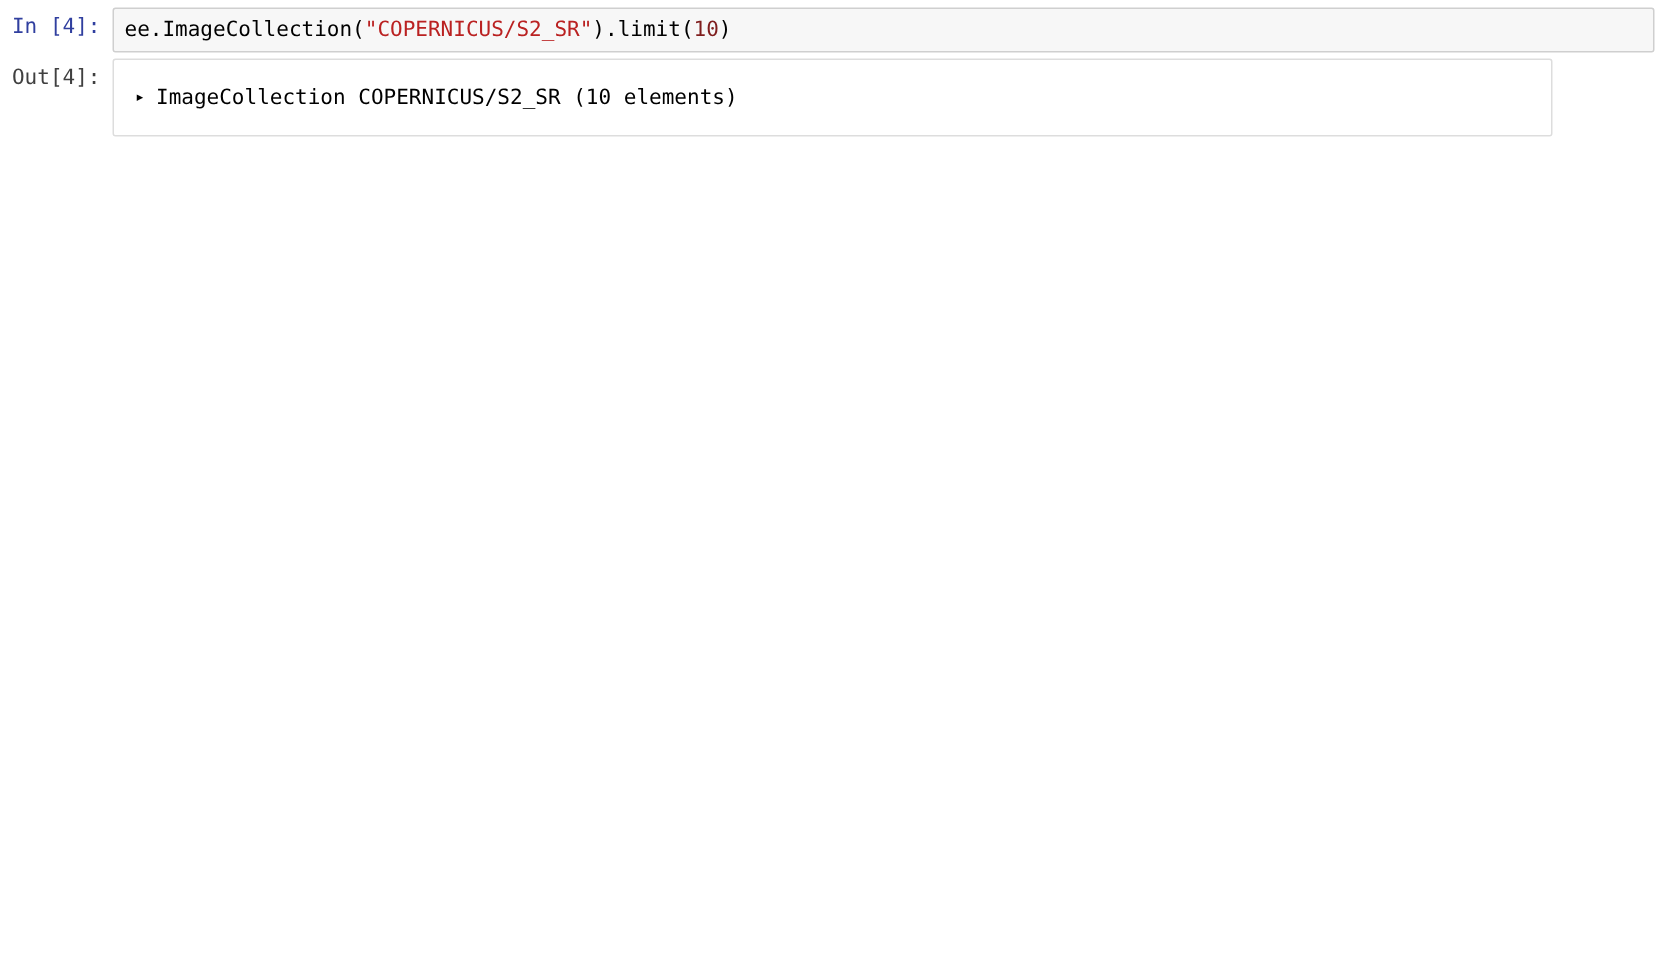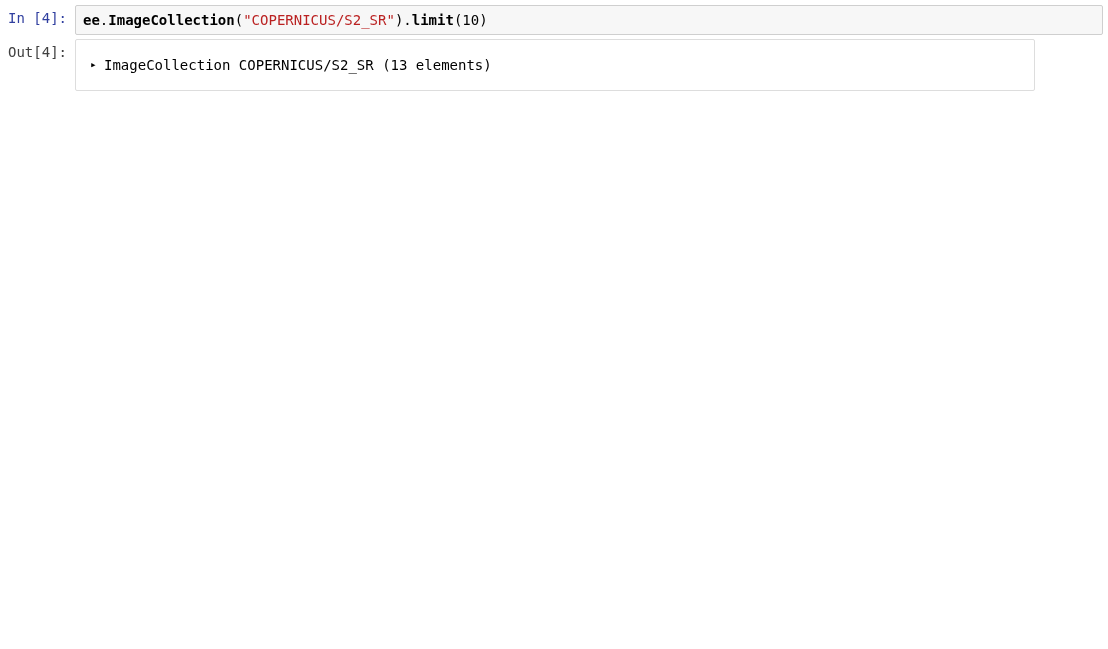--- a/index.html
+++ b/index.html
@@ -41,24 +41,24 @@
       border: 1px solid #cfcfcf;
       border-radius: 2px;
       background: #f7f7f7;
       padding: 5px 7px;
       font-family: "DejaVu Sans Mono", Menlo, Consolas, monospace;
       font-size: 14px;
       line-height: 1.3;
       white-space: pre;
       overflow-x: auto;
     }
-    .tok-name { color: #000; font-weight: bold; }
+    .tok-name { color: #000; }
     .tok-punct { color: #000; }
     .tok-string { color: #BA2121; }
-    .tok-number { color: #000000; }
+    .tok-number { color: #7f1d1d; }
     .output-area {
       display: inline-block;
       border: 1px solid #ddd;
       border-radius: 2px;
       background: #fff;
       font-family: "DejaVu Sans Mono", Menlo, Consolas, monospace;
       font-size: 14px;
       line-height: 1.3;
       padding: 16px 14px;
       min-width: 960px;
@@ -90,17 +90,17 @@
     <div class="input-area"><span class="tok-name">ee</span><span class="tok-punct">.</span><span class="tok-name">ImageCollection</span><span class="tok-punct">(</span><span class="tok-string">"COPERNICUS/S2_SR"</span><span class="tok-punct">)</span><span class="tok-punct">.</span><span class="tok-name">limit</span><span class="tok-punct">(</span><span class="tok-number">10</span><span class="tok-punct">)</span></div>
   </div>
 </div>
 
 <div class="cell">
   <div class="prompt out-prompt">Out[4]:</div>
   <div class="cell-content">
     <div class="output-area">
       <div class="tree-row">
         <span class="tree-arrow">▸</span>
-        <span class="tree-label">ImageCollection COPERNICUS/S2_SR (13 elements)</span>
+        <span class="tree-label">ImageCollection COPERNICUS/S2_SR (10 elements)</span>
       </div>
     </div>
   </div>
 </div>
 
 </body></html>

